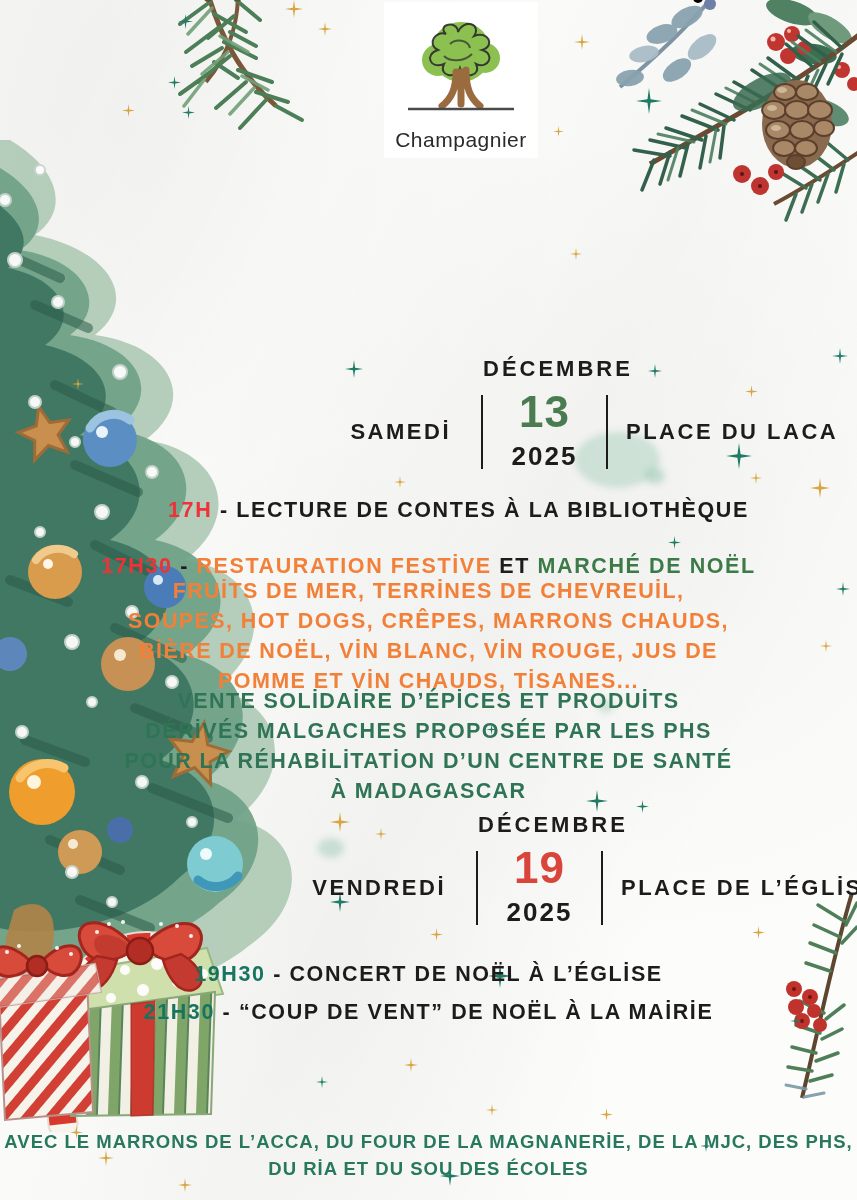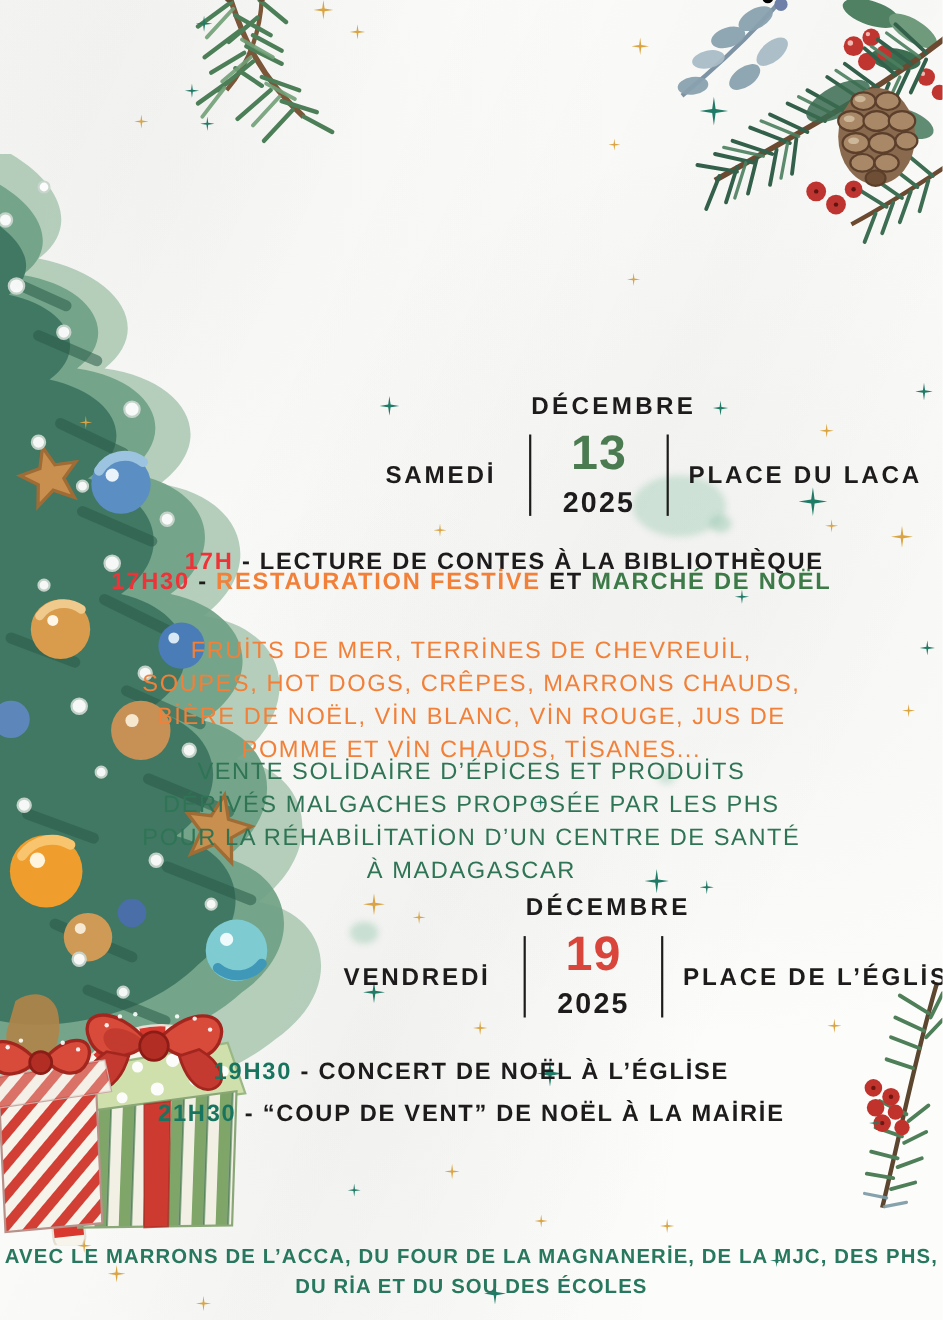--- a/index.html
+++ b/index.html
@@ -40,21 +40,21 @@
   .db-day.red{color:var(--day2-red,#d9453a);}
   .db-year{font-weight:700;font-size:26px;letter-spacing:2px;margin-top:9px;}
   .db-place{grid-column:5;grid-row:2;align-self:center;text-align:left;padding-left:18px;font-weight:700;font-size:22px;letter-spacing:2.5px;white-space:nowrap;}
   
   .event{font-weight:700;font-size:21.5px;letter-spacing:1.6px;color:var(--ink,#1d1b1b);white-space:nowrap;}
   .t-red{color:var(--time-red,#ee3237);}
   .t-teal{color:var(--teal,#17755f);}
   .t-orange{color:var(--orange,#f28038);}
   .t-leaf{color:var(--leaf-green,#3c7a47);}
   
-  .para{font-weight:400;font-size:21.5px;letter-spacing:1.4px;line-height:30px;}
+  .para{font-weight:700;font-size:21.5px;letter-spacing:1.4px;line-height:30px;}
   .para.orange{color:var(--orange,#f28038);}
   .para.green{color:var(--green,#2f7555);}
   .footer{font-weight:700;font-size:18.5px;letter-spacing:1px;line-height:27px;color:var(--footer-green,#27785f);}
 </style>
 </head>
 <body>
 
 <div class="page">
 
   <svg class="decor" style="left:-20px;top:140px;" width="340" height="880" viewBox="0 0 340 880">
@@ -429,40 +429,54 @@
   <div class="sparkle sp-gold" style="left:404px;top:1058px;width:14px;height:14px;"></div>
   <div class="sparkle sp-teal" style="left:316px;top:1076px;width:12px;height:12px;"></div>
   <div class="sparkle sp-gold" style="left:486px;top:1104px;width:12px;height:12px;"></div>
   <div class="sparkle sp-gold" style="left:70px;top:1126px;width:13px;height:13px;"></div>
   <div class="sparkle sp-gold" style="left:98px;top:1150px;width:16px;height:16px;"></div>
   <div class="sparkle sp-teal" style="left:440px;top:1166px;width:20px;height:20px;"></div>
   <div class="sparkle sp-gold" style="left:178px;top:1178px;width:14px;height:14px;"></div>
   <div class="sparkle sp-teal" style="left:700px;top:1140px;width:12px;height:12px;"></div>
   <div class="sparkle sp-gold" style="left:600px;top:1108px;width:13px;height:13px;"></div>
 
+  <div class="abs logo-box">
+    <svg width="110" height="112" viewBox="0 0 110 112">
+      <circle cx="55" cy="38" r="30" fill="#8cc152"></circle>
+      <circle cx="32" cy="46" r="16" fill="#8cc152"></circle>
+      <circle cx="79" cy="44" r="15" fill="#8cc152"></circle>
+      <g fill="none" stroke="#2b2b2b" stroke-width="2">
+        <path d="M40,20 C30,10 52,6 52,18 C58,4 76,10 68,22 C82,16 90,32 76,36 C90,40 82,56 70,50 C76,62 58,66 54,54 C50,66 32,62 38,50 C24,56 18,40 32,36 C20,30 30,16 40,20 Z" opacity="0.9"></path>
+        <path d="M44,30 C50,24 62,26 64,34 M38,42 C44,48 58,48 66,40" opacity="0.7"></path>
+      </g>
+      <path d="M50,58 C50,74 46,84 36,92 M60,56 C60,74 64,84 74,92 M55,58 L55,90" stroke="#9a6b3f" stroke-width="7" fill="none" stroke-linecap="round"></path>
+      <line x1="2" y1="95" x2="108" y2="95" stroke="#4a4a4a" stroke-width="2.5"></line>
+    </svg>
+    <div class="logo-name">Champagnier</div>
+  </div>
 
 
   <div class="dateblock" style="left:295px;top:356px;width:545px;">
     <div class="db-month">DÉCEMBRE</div>
     <div class="db-weekday">SAMEDİ</div>
     <div class="db-div db-div1"></div>
     <div class="db-daycol">
       <div class="db-day green">13</div>
       <div class="db-year">2025</div>
     </div>
     <div class="db-div db-div2"></div>
     <div class="db-place">PLACE DU LACA</div>
   </div>
 
   <div class="txt event" style="top:498px;margin-left:30px;">
     <span class="t-red">17H</span>
     <span>-</span>
     <span>LECTURE DE CONTES À LA BIBLIOTHÈQUE</span>
   </div>
-  <div class="txt event" style="top:516px;">
+  <div class="txt event" style="top:554px;">
     <span class="t-red">17H30</span>
     <span>-</span>
     <span class="t-orange">RESTAURATION FESTİVE</span>
     <span>ET</span>
     <span class="t-leaf">MARCHÉ DE NOËL</span>
   </div>
 
   <div class="txt para orange" style="top:576px;">
     <div>FRUİTS DE MER, TERRİNES DE CHEVREUİL,</div>
     <div>SOUPES, HOT DOGS, CRÊPES, MARRONS CHAUDS,</div>

